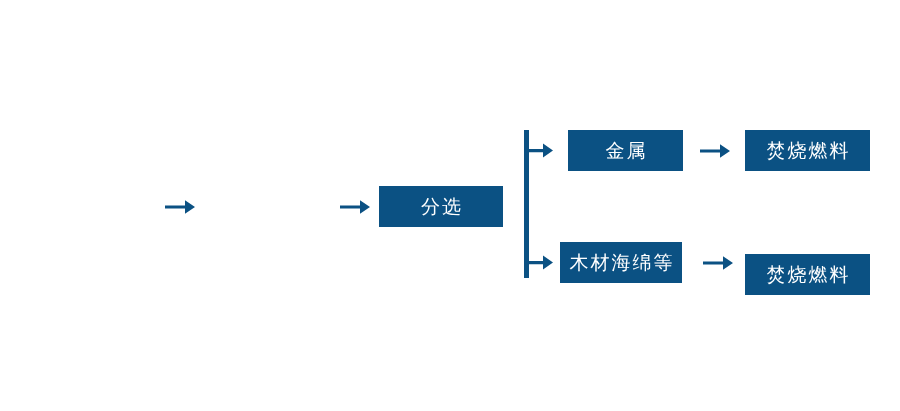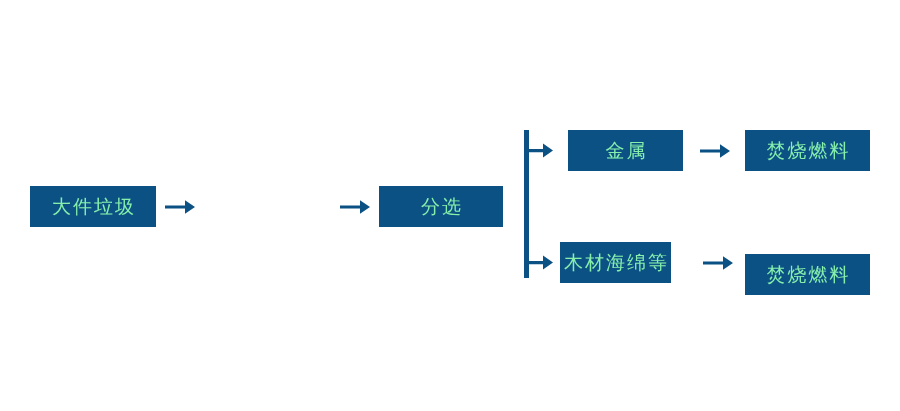--- a/index.html
+++ b/index.html
@@ -17,21 +17,21 @@
     position: relative;
     width: 900px;
     height: 411px;
     background: #ffffff;
   }
   .node {
     position: absolute;
     display: flex;
     align-items: center;
     justify-content: center;
-    color: #86efac;
+    color: #ffffff;
     font-size: 19px;
     line-height: 1;
     letter-spacing: 2px;
     white-space: nowrap;
     box-sizing: border-box;
     padding-left: 2px;
   }
   .node.blue  { background: #0b5183; }
   .node.red   { background: #dc0a20; }
 
@@ -47,21 +47,20 @@
     position: absolute;
     background: #0b5183;
   }
 </style>
 </head>
 <body>
 
 <div id="flowchart">
 
   
-  <div class="node blue" style="left:30px; top:186px; width:126px; height:41px;">大件垃圾</div>
 
   <span class="arrow" style="left:165px; top:196px; width:30px; height:22px;">
     <svg width="30" height="22" viewBox="0 0 30 22">
       <path d="M0 9.6 H20 V4.2 L30 11 L20 17.8 V12.4 H0 Z" fill="#0b5183"></path>
     </svg>
   </span>
 
 
   <span class="arrow" style="left:340px; top:196px; width:30px; height:22px;">
     <svg width="30" height="22" viewBox="0 0 30 22">
@@ -94,21 +93,21 @@
 
   <span class="arrow" style="left:700px; top:140px; width:30px; height:22px;">
     <svg width="30" height="22" viewBox="0 0 30 22">
       <path d="M0 9.6 H20 V4.2 L30 11 L20 17.8 V12.4 H0 Z" fill="#0b5183"></path>
     </svg>
   </span>
 
   <div class="node blue" style="left:745px; top:130px; width:125px; height:41px;">焚烧燃料</div>
 
   
-  <div class="node blue" style="left:560px; top:242px; width:111px; height:41px;">木材海绵等</div>
+  <div class="node blue" style="left:560px; top:242px; width:122px; height:41px;">木材海绵等</div>
 
   <span class="arrow" style="left:703px; top:252px; width:30px; height:22px;">
     <svg width="30" height="22" viewBox="0 0 30 22">
       <path d="M0 9.6 H20 V4.2 L30 11 L20 17.8 V12.4 H0 Z" fill="#0b5183"></path>
     </svg>
   </span>
 
   <div class="node blue" style="left:745px; top:254px; width:125px; height:41px;">焚烧燃料</div>
 
 </div>

